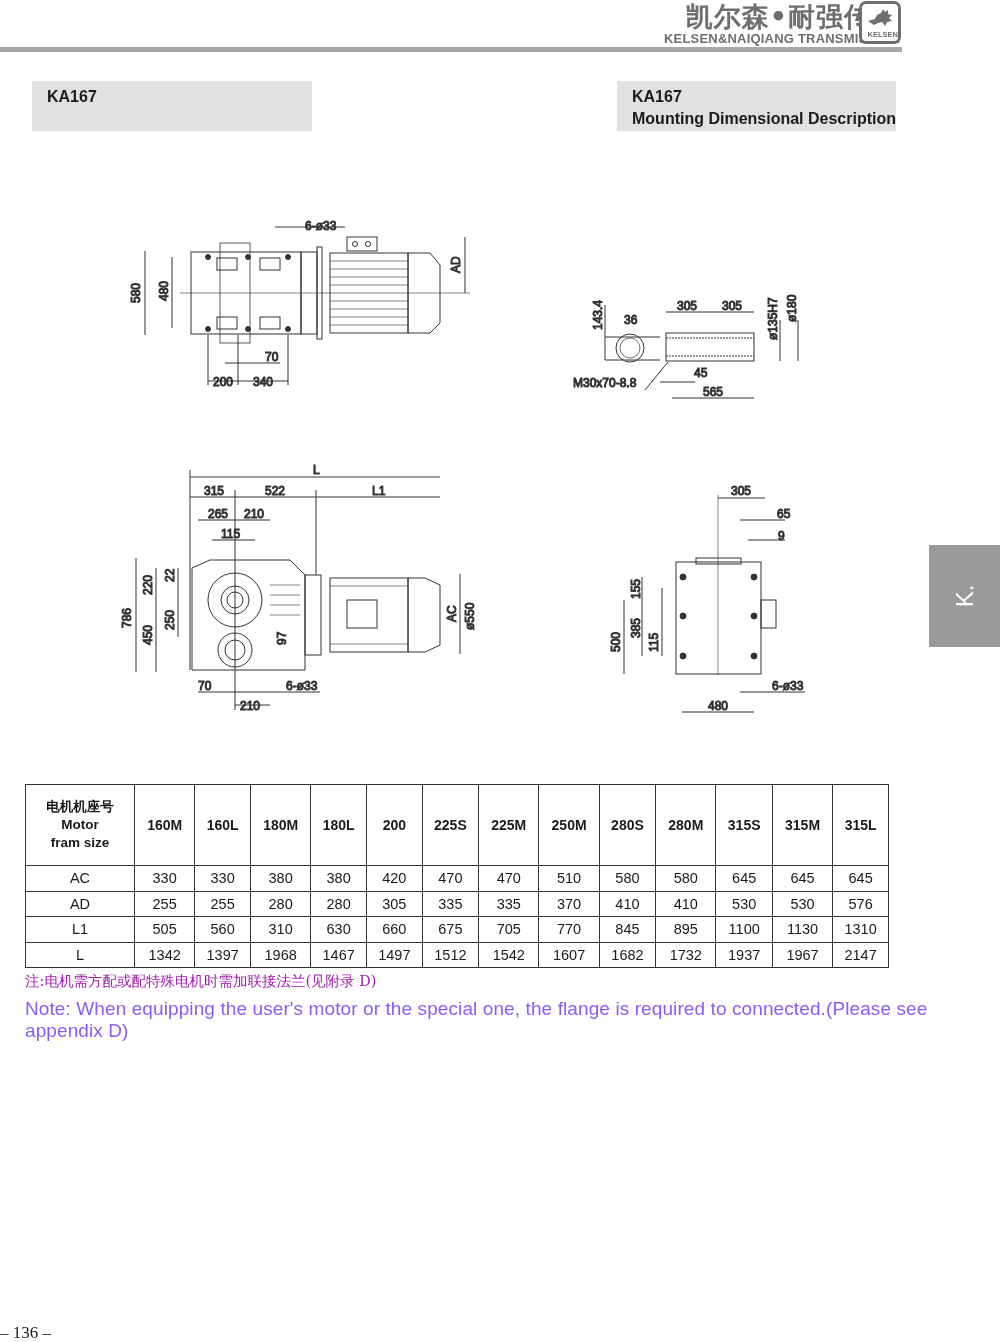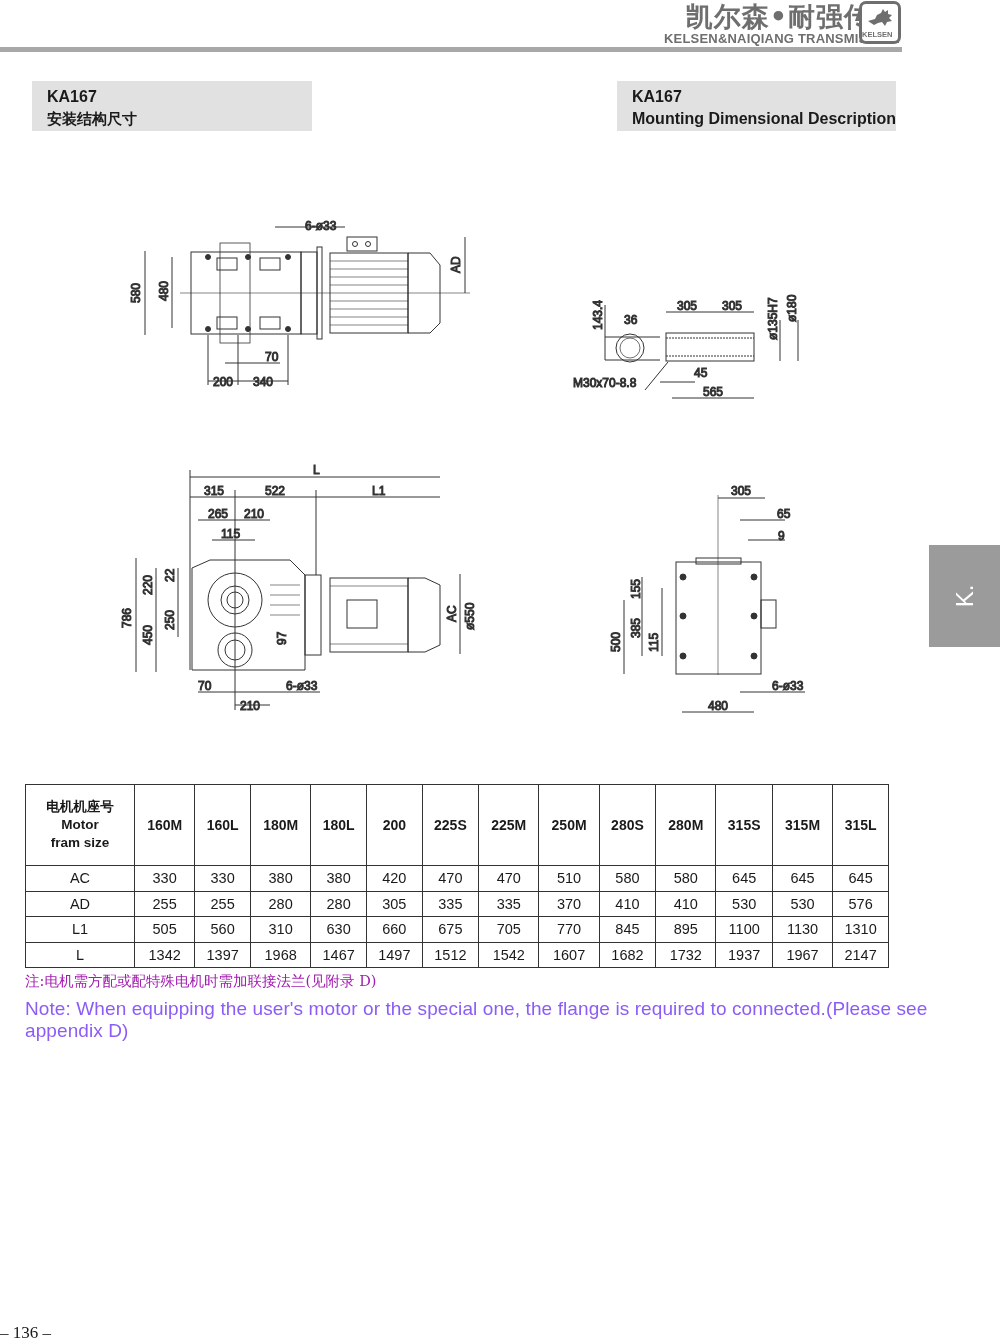--- a/index.html
+++ b/index.html
@@ -5,21 +5,21 @@
   * { box-sizing: border-box; margin: 0; padding: 0; }
   html, body { width: 1000px; height: 1342px; background: #ffffff; overflow: hidden; }
   body { position: relative; font-family: "Liberation Sans", sans-serif; color: #1a1a1a; }
 
   
   .brand { position: absolute; top: 2px; right: 100px; text-align: right; color: #6e6e6e; }
   .brand-cn { font-family: "DejaVu Sans", sans-serif; font-size: 27px; font-weight: bold; letter-spacing: 1px; line-height: 30px; }
   .brand-en { font-size: 13px; font-weight: bold; letter-spacing: 0.2px; line-height: 13px; margin-top: 0px; }
   .logo-box { position: absolute; top: 1px; left: 859px; width: 42px; height: 43px; border: 3px solid #6e6e6e; border-radius: 7px; background: #fff; }
   .logo-box svg { position: absolute; left: 3px; top: 3px; }
-  .logo-text { position: absolute; left: 0; right: 0; bottom: 2px; text-align: left; font-size: 7.5px; font-weight: bold; color: #6e6e6e; }
+  .logo-text { position: absolute; left: 0; right: 0; bottom: 2px; text-align: right; font-size: 7.5px; font-weight: bold; color: #6e6e6e; }
   .header-rule { position: absolute; top: 47px; left: 0; width: 902px; height: 5px; background: #a8a8a8; }
 
   
   .title-box { position: absolute; background: #e1e1e1; padding: 6px 0 0 15px; margin-left: 7px; }
   .title-box .t1 { font-size: 16px; font-weight: bold; line-height: 20px; }
   .title-box .t2 { font-size: 15px; font-weight: bold; line-height: 24px; font-family: "DejaVu Sans", sans-serif; }
   .tb-left { top: 81px; left: 25px; width: 280px; height: 50px; }
   .tb-right { top: 81px; left: 610px; width: 279px; height: 50px; }
   .tb-right .t2 { font-family: "Liberation Sans", sans-serif; font-size: 16px; }
 
@@ -54,21 +54,20 @@
 <div class="logo-box">
   <svg width="30" height="22" viewBox="0 0 30 22">
     <path d="M3 14 L10 12 L12 8 L16 6 L18 2 L20 5 L23 3 L23 7 L27 8 L24 11 L27 14 L22 15 L20 19 L17 15 L13 16 L9 18 L6 16 Z" fill="#6e6e6e"></path>
   </svg>
   <div class="logo-text">KELSEN</div>
 </div>
 <div class="header-rule"></div>
 
 <div class="title-box tb-left">
   <div class="t1">KA167</div>
-  <div class="t2">安装结构尺寸</div>
 </div>
 <div class="title-box tb-right">
   <div class="t1">KA167</div>
   <div class="t2">Mounting Dimensional Description</div>
 </div>
 
 <div class="drawing" style="left:120px; top:215px;">
   <svg width="360" height="180" viewBox="0 0 360 180" fill="none" stroke="#333" stroke-width="1">
 
     <rect x="71" y="37" width="110" height="82"></rect>

